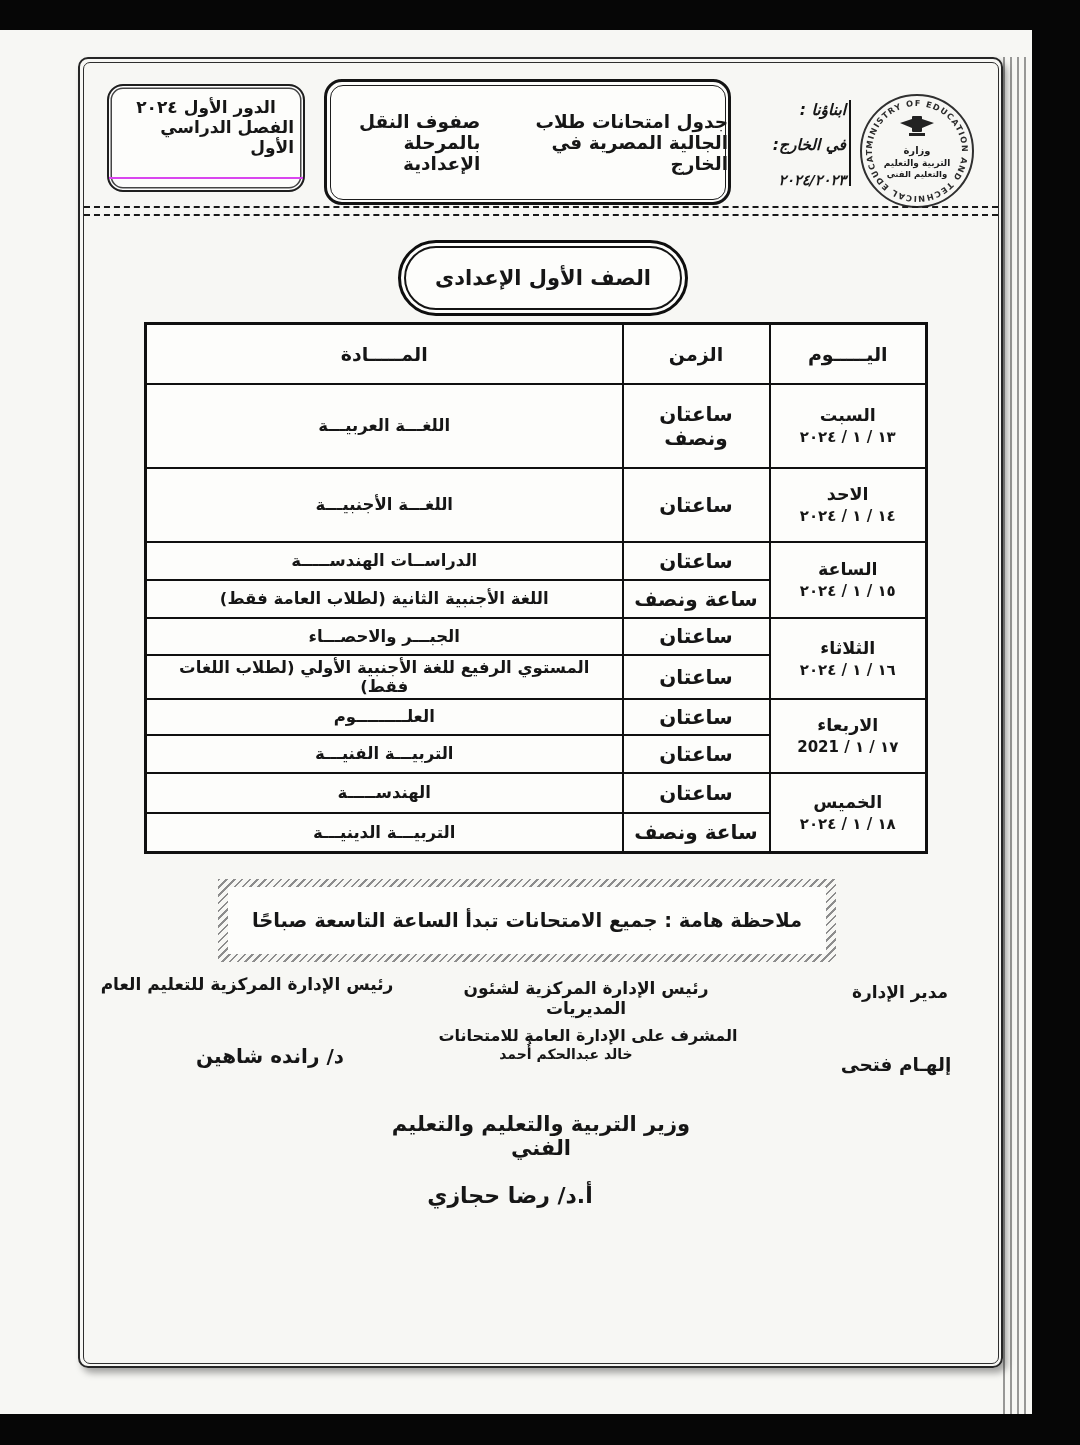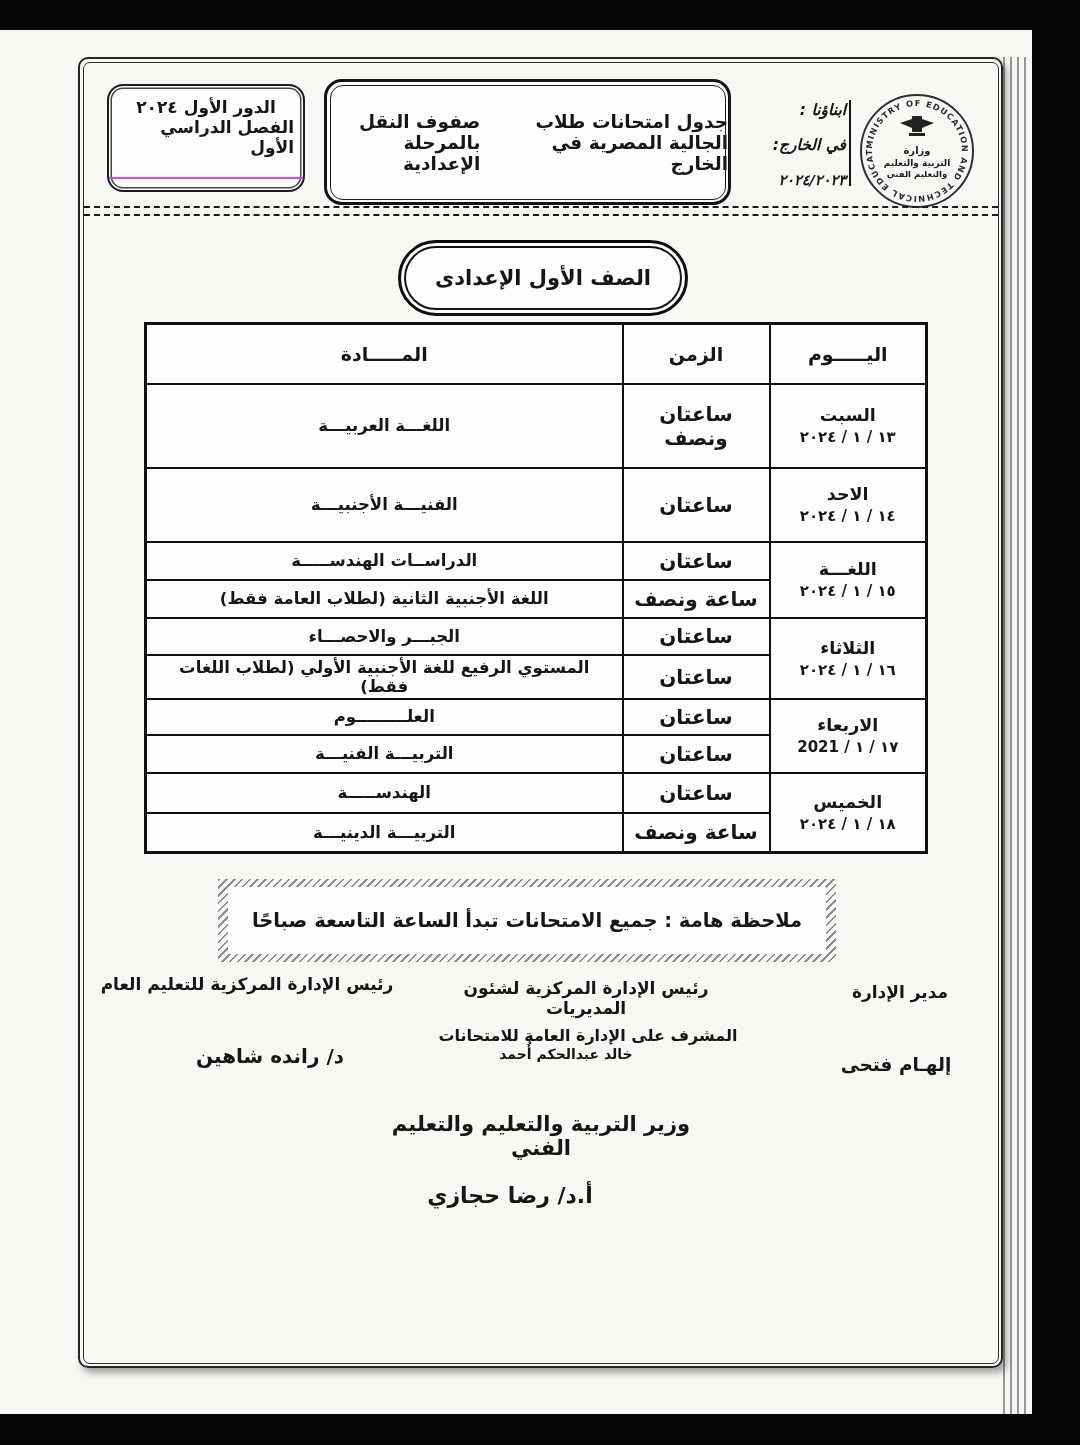--- a/index.html
+++ b/index.html
@@ -192,25 +192,25 @@
       </td>
       <td class="timecell">ساعتان ونصف</td>
       <td class="subjcell">اللغـــة العربيـــة</td>
     </tr>
     <tr class="h74">
       <td>
         <div class="dayname">الاحد</div>
         <div class="daydate">١٤ / ١ / ٢٠٢٤</div>
       </td>
       <td class="timecell">ساعتان</td>
-      <td class="subjcell">الفنيـــة الأجنبيـــة</td>
+      <td class="subjcell">اللغـــة الأجنبيـــة</td>
     </tr>
     <tr class="h38">
       <td rowspan="2">
-        <div class="dayname">اللغـــة</div>
+        <div class="dayname">الساعة</div>
         <div class="daydate">١٥ / ١ / ٢٠٢٤</div>
       </td>
       <td class="timecell split">ساعتان</td>
       <td class="subjcell split">الدراســات الهندســـــة</td>
     </tr>
     <tr class="h38 sub">
       <td class="timecell">ساعة ونصف</td>
       <td class="subjcell">اللغة الأجنبية الثانية (لطلاب العامة فقط)</td>
     </tr>
     <tr class="h37">

